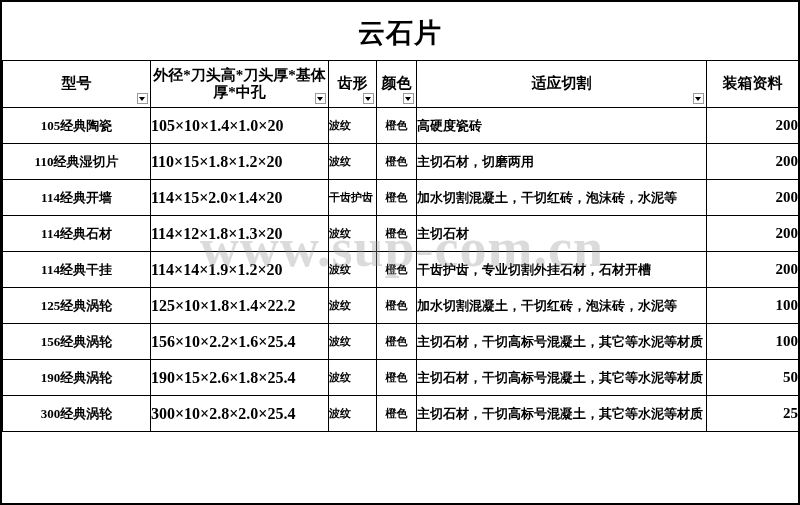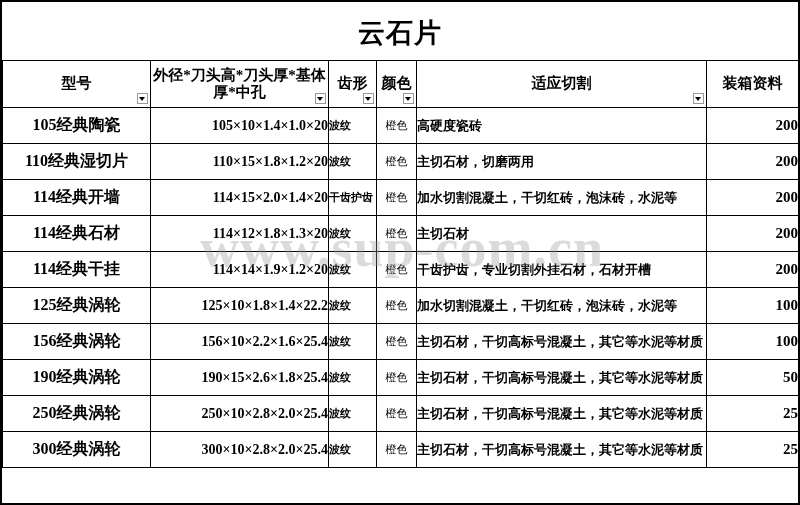--- a/index.html
+++ b/index.html
@@ -73,43 +73,43 @@
     top: 3px;
     width: 0;
     height: 0;
     border-left: 3.5px solid transparent;
     border-right: 3.5px solid transparent;
     border-top: 4px solid #000;
   }
   td.model {
     text-align: center;
     font-weight: bold;
+    font-size: 13px;
+    font-family: "Liberation Serif", serif;
+    height: 35px;
+    white-space: nowrap;
+  }
+  td.dim {
+    text-align: left;
     font-size: 16px;
-    font-family: "Liberation Serif", serif;
-    height: 35px;
-    white-space: nowrap;
-  }
-  td.dim {
-    text-align: right;
-    font-size: 14px;
     font-weight: bold;
     font-family: "Liberation Serif", serif;
     white-space: nowrap;
   }
   td.tooth {
     text-align: left;
     font-size: 11px;
     font-weight: bold;
     font-family: "Liberation Serif", serif;
     line-height: 1.05;
   }
   td.color {
     text-align: center;
     font-size: 11px;
-    font-weight: normal;
+    font-weight: bold;
     font-family: "Liberation Serif", serif;
   }
   td.usage {
     text-align: left;
     font-size: 13px;
     font-weight: bold;
     font-family: "Liberation Serif", serif;
     padding-left: 5px;
     white-space: nowrap;
     overflow: hidden;
@@ -240,31 +240,23 @@
       </tr>
       <tr>
         <td class="model">190经典涡轮</td>
         <td class="dim">190×15×2.6×1.8×25.4</td>
         <td class="tooth">波纹</td>
         <td class="color">橙色</td>
         <td class="usage">主切石材，干切高标号混凝土，其它等水泥等材质</td>
         <td class="qty">50</td>
       </tr>
       <tr>
-        <td class="model">250经典涡轮</td>
-        <td class="dim">250×10×2.8×2.0×25.4</td>
+        <td class="model">300经典涡轮</td>
+        <td class="dim">300×10×2.8×2.0×25.4</td>
         <td class="tooth">波纹</td>
         <td class="color">橙色</td>
         <td class="usage">主切石材，干切高标号混凝土，其它等水泥等材质</td>
         <td class="qty">25</td>
       </tr>
-      <tr>
-        <td class="model">300经典涡轮</td>
-        <td class="dim">300×10×2.8×2.0×25.4</td>
-        <td class="tooth">波纹</td>
-        <td class="color">橙色</td>
-        <td class="usage">主切石材，干切高标号混凝土，其它等水泥等材质</td>
-        <td class="qty">25</td>
-      </tr>
     </tbody>
   </table>
 
 </div>
 
 </body></html>

